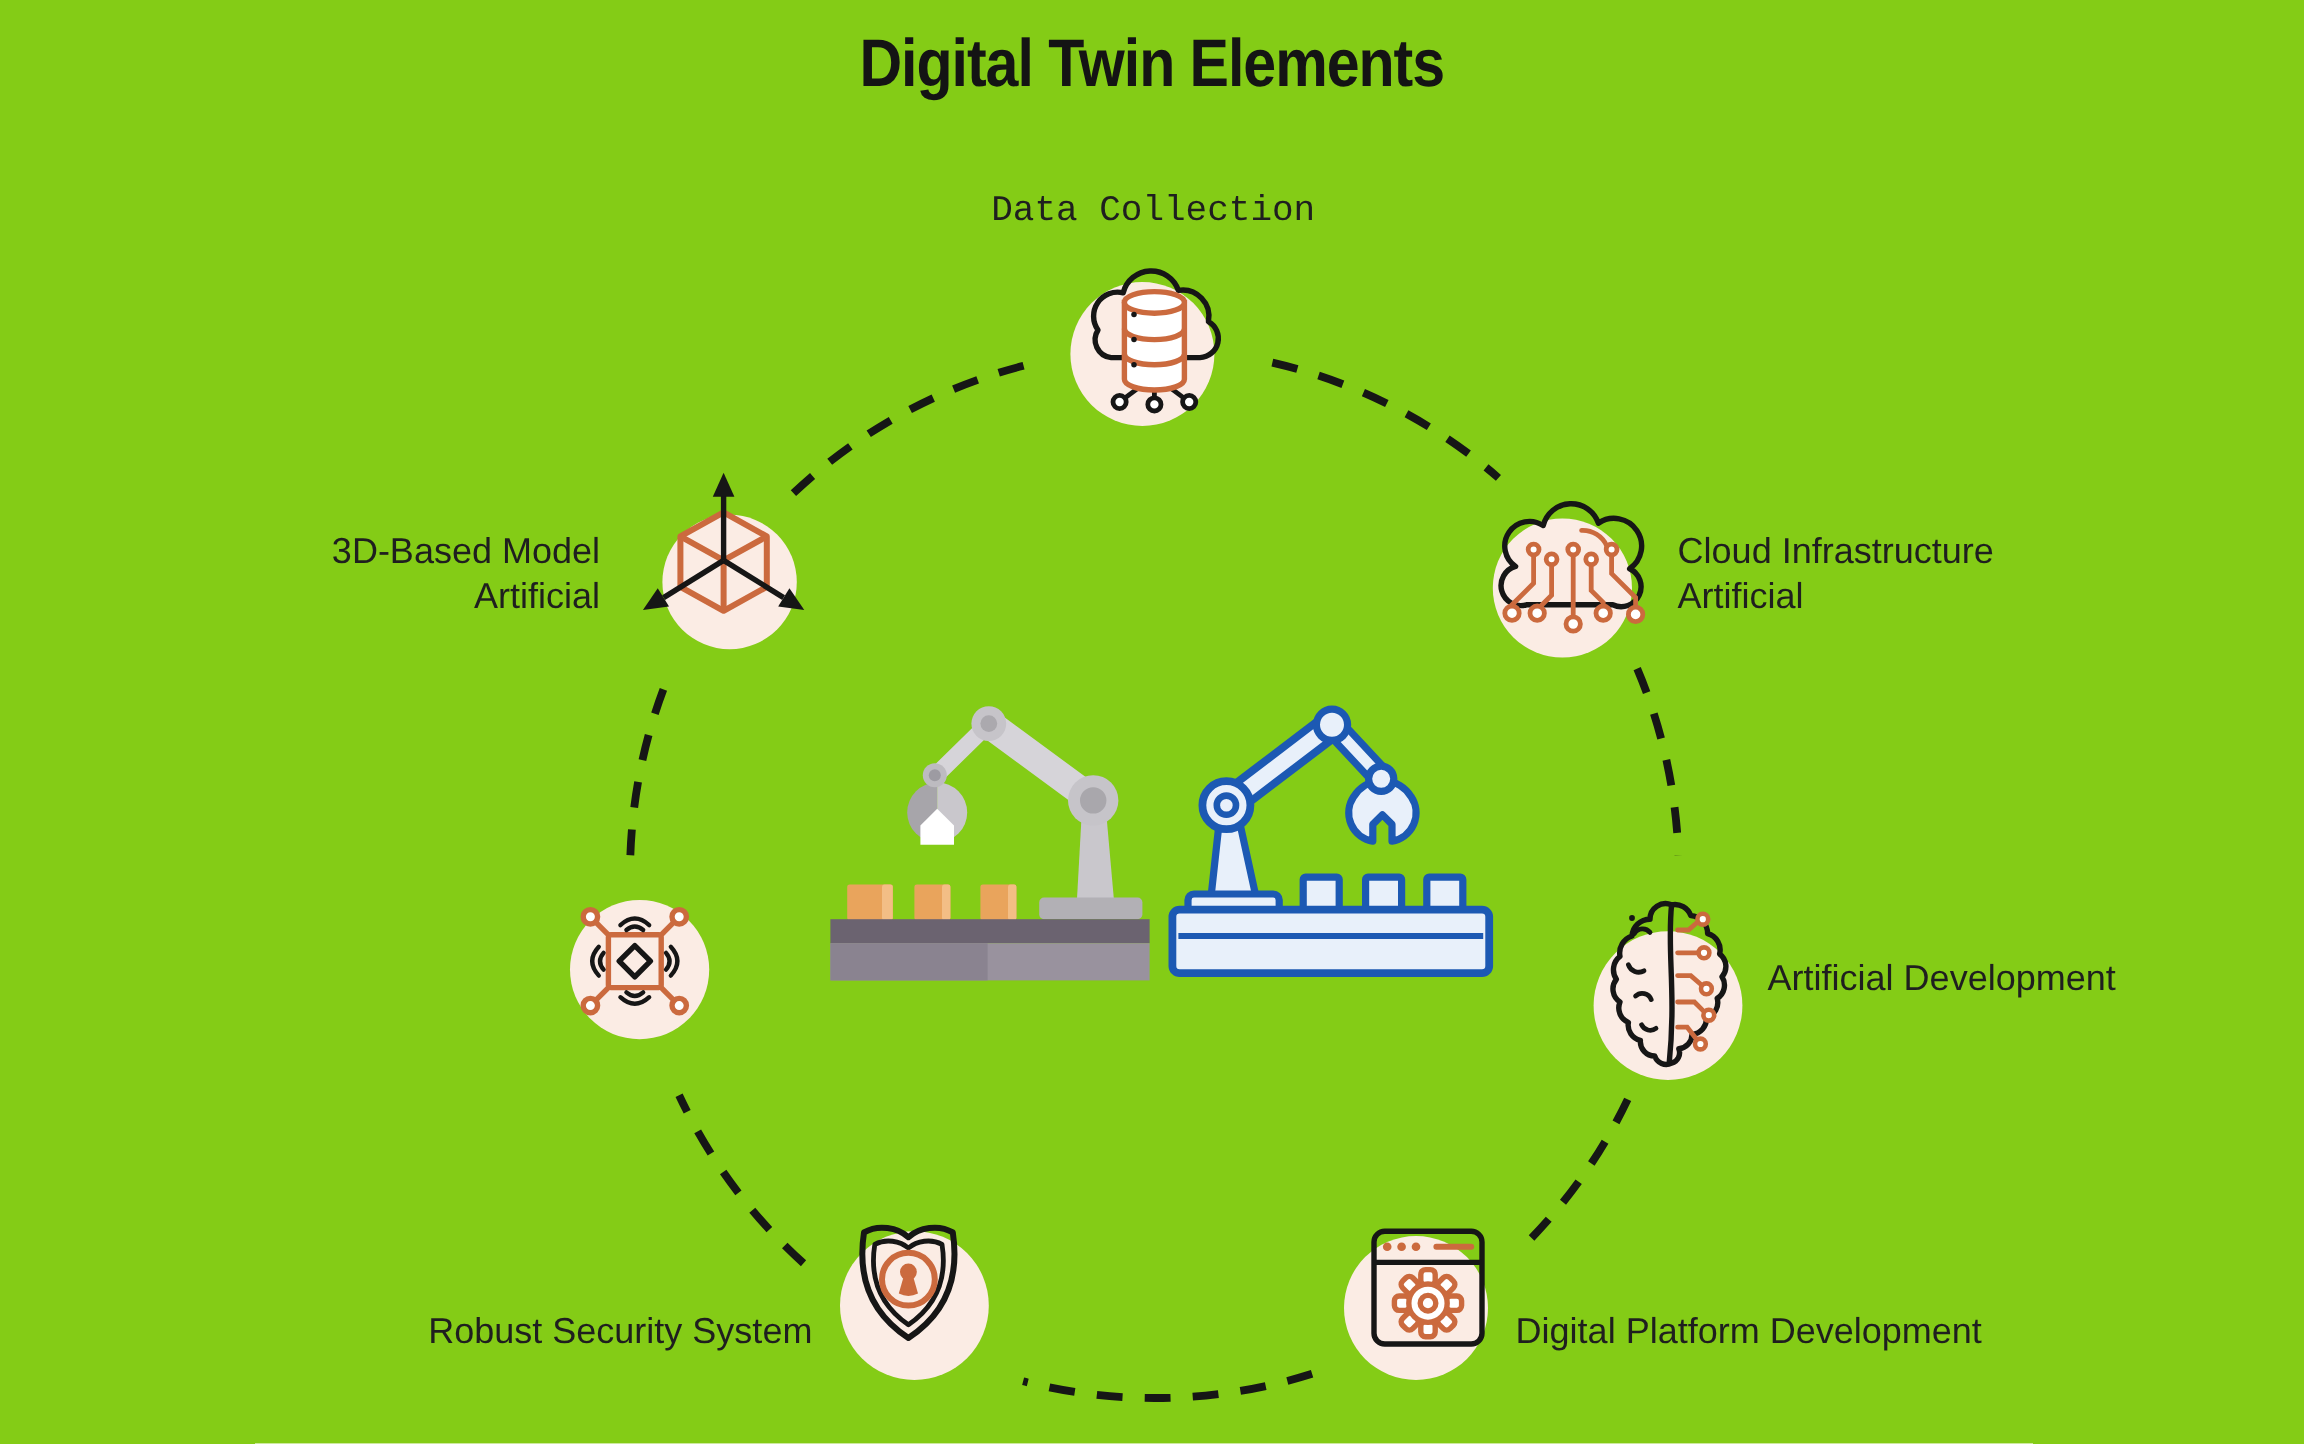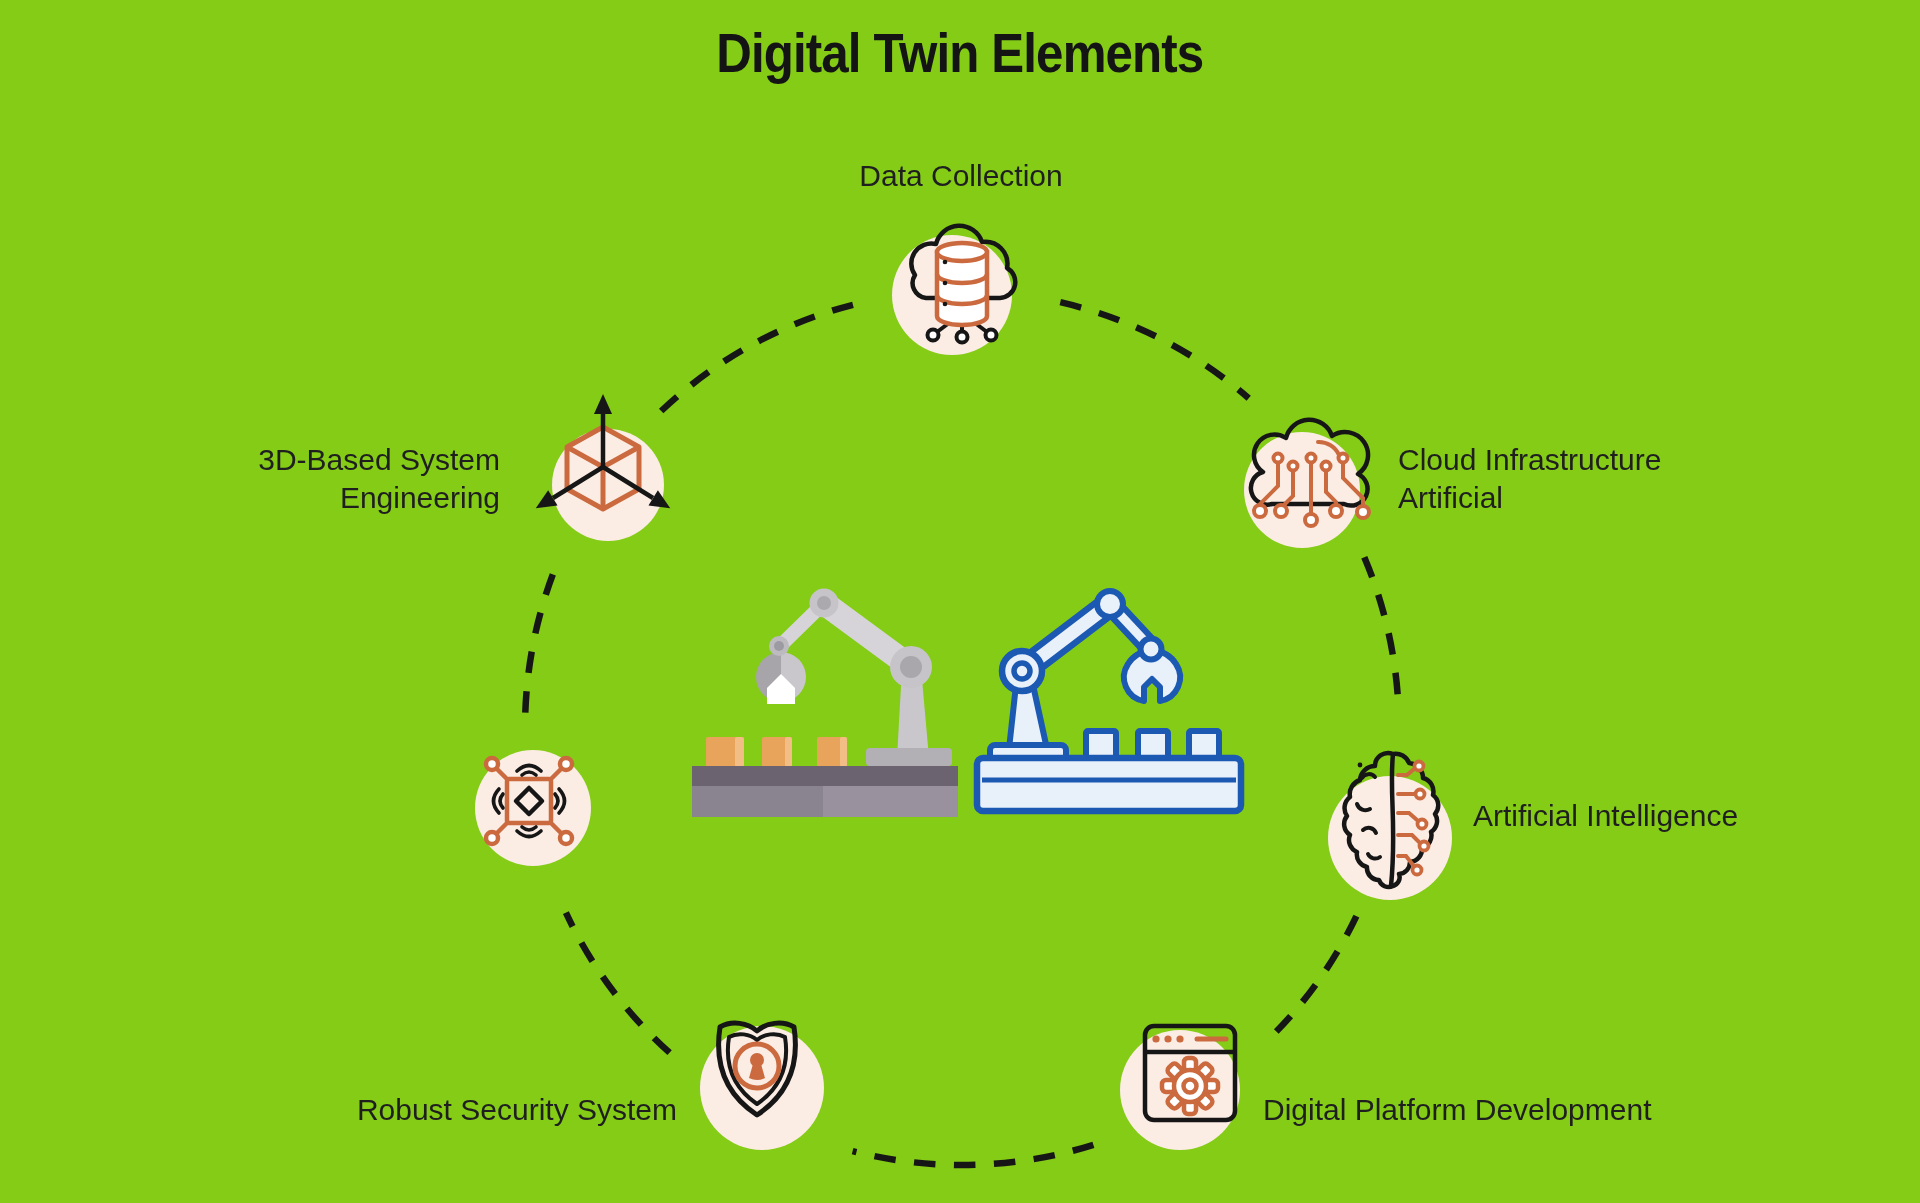--- a/index.html
+++ b/index.html
@@ -4,21 +4,21 @@
 <style>
   html,body{margin:0;padding:0;background:#fff;}
   .stage{position:relative;width:1920px;height:1203px;background:#84cc16;overflow:hidden;
          font-family:"Liberation Sans",sans-serif;}
   .main-svg{position:absolute;left:0;top:0;}
   .page-title{position:absolute;top:20px;left:0;width:100%;text-align:center;
     font-size:56px;font-weight:700;color:#141414;letter-spacing:-1px;}
   .page-title .squeeze{display:inline-block;transform:scaleX(.88);transform-origin:center;}
   .node-label{position:absolute;font-size:30px;line-height:38px;color:#1f1f1f;white-space:nowrap;}
   .node-label.wrap{white-space:normal;}
-  .lbl-data{left:961px;top:157px;transform:translateX(-50%);text-align:center;}
+  .lbl-data{left:961px;top:157px;transform:translateX(-50%);text-align:center;font-family:Liberation Mono, monospace;}
   .lbl-cloud{left:1398px;top:441px;width:312px;text-align:left;}
   .lbl-ai{left:1473px;top:797px;}
   .lbl-platform{left:1263px;top:1091px;}
   .lbl-security{right:1243px;top:1091px;text-align:right;}
   .lbl-sensors{right:1472px;top:797px;text-align:right;}
   .lbl-cube{right:1420px;top:441px;width:260px;text-align:right;}
   
   .kS{stroke:var(--ink,#161616);}  .kF{fill:var(--ink,#161616);}
   .oS{stroke:var(--accent-orange,#CB6A3E);} .oF{fill:var(--accent-orange,#CB6A3E);}
   .wF{fill:#fff;} .nF{fill:none;}
@@ -258,17 +258,17 @@
       </g>
       <g>
         <rect class="bS bLF" x="977" y="758" width="264" height="53" rx="6" stroke-width="6.5"></rect>
         <path class="bS nF" stroke-width="5" d="M 982,780 H 1236"></path>
       </g>
     </g>
   </svg>
 
   <div class="node-label lbl-data">Data Collection</div>
   <div class="node-label wrap lbl-cloud">Cloud Infrastructure Artificial</div>
-  <div class="node-label lbl-ai">Artificial Intelligence</div>
+  <div class="node-label lbl-ai">Artificial Development</div>
   <div class="node-label lbl-platform">Digital Platform Development</div>
   <div class="node-label lbl-security">Robust Security System</div>
-  <div class="node-label wrap lbl-cube">3D-Based System Engineering</div>
+  <div class="node-label wrap lbl-cube">3D-Based Model Artificial</div>
 </div>
 
 </body></html>

